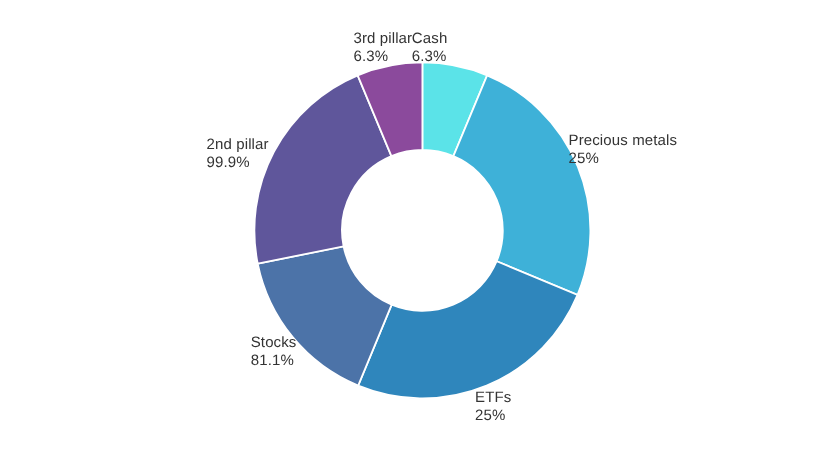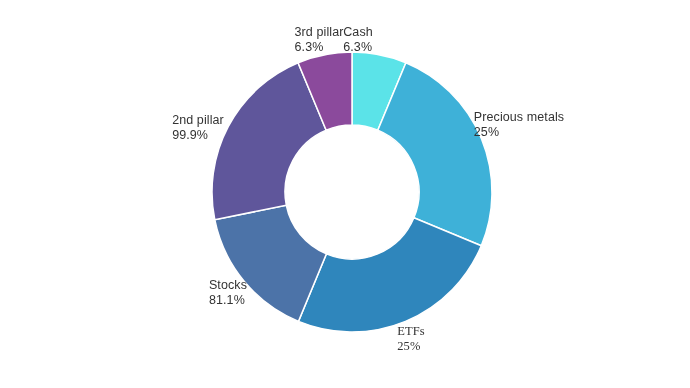--- a/index.html
+++ b/index.html
@@ -54,21 +54,21 @@
     </svg>
   <div id="label-layer">
       <div class="slice-label" style="left: 358px; top: 40px;">
         <span class="lbl-name">Cash</span>
         <span class="lbl-value">6.3%</span>
       </div>
       <div class="slice-label" style="left: 519px; top: 125px;">
         <span class="lbl-name">Precious metals</span>
         <span class="lbl-value">25%</span>
       </div>
-      <div class="slice-label" style="left: 411px; top: 339px; font-family: Liberation Serif, serif;">
+      <div class="slice-label" style="left: 411px; top: 339px;">
         <span class="lbl-name">ETFs</span>
         <span class="lbl-value">25%</span>
       </div>
       <div class="slice-label" style="left: 228px; top: 293px;">
         <span class="lbl-name">Stocks</span>
         <span class="lbl-value">81.1%</span>
       </div>
       <div class="slice-label" style="left: 198px; top: 128px;">
         <span class="lbl-name">2nd pillar</span>
         <span class="lbl-value">99.9%</span>

